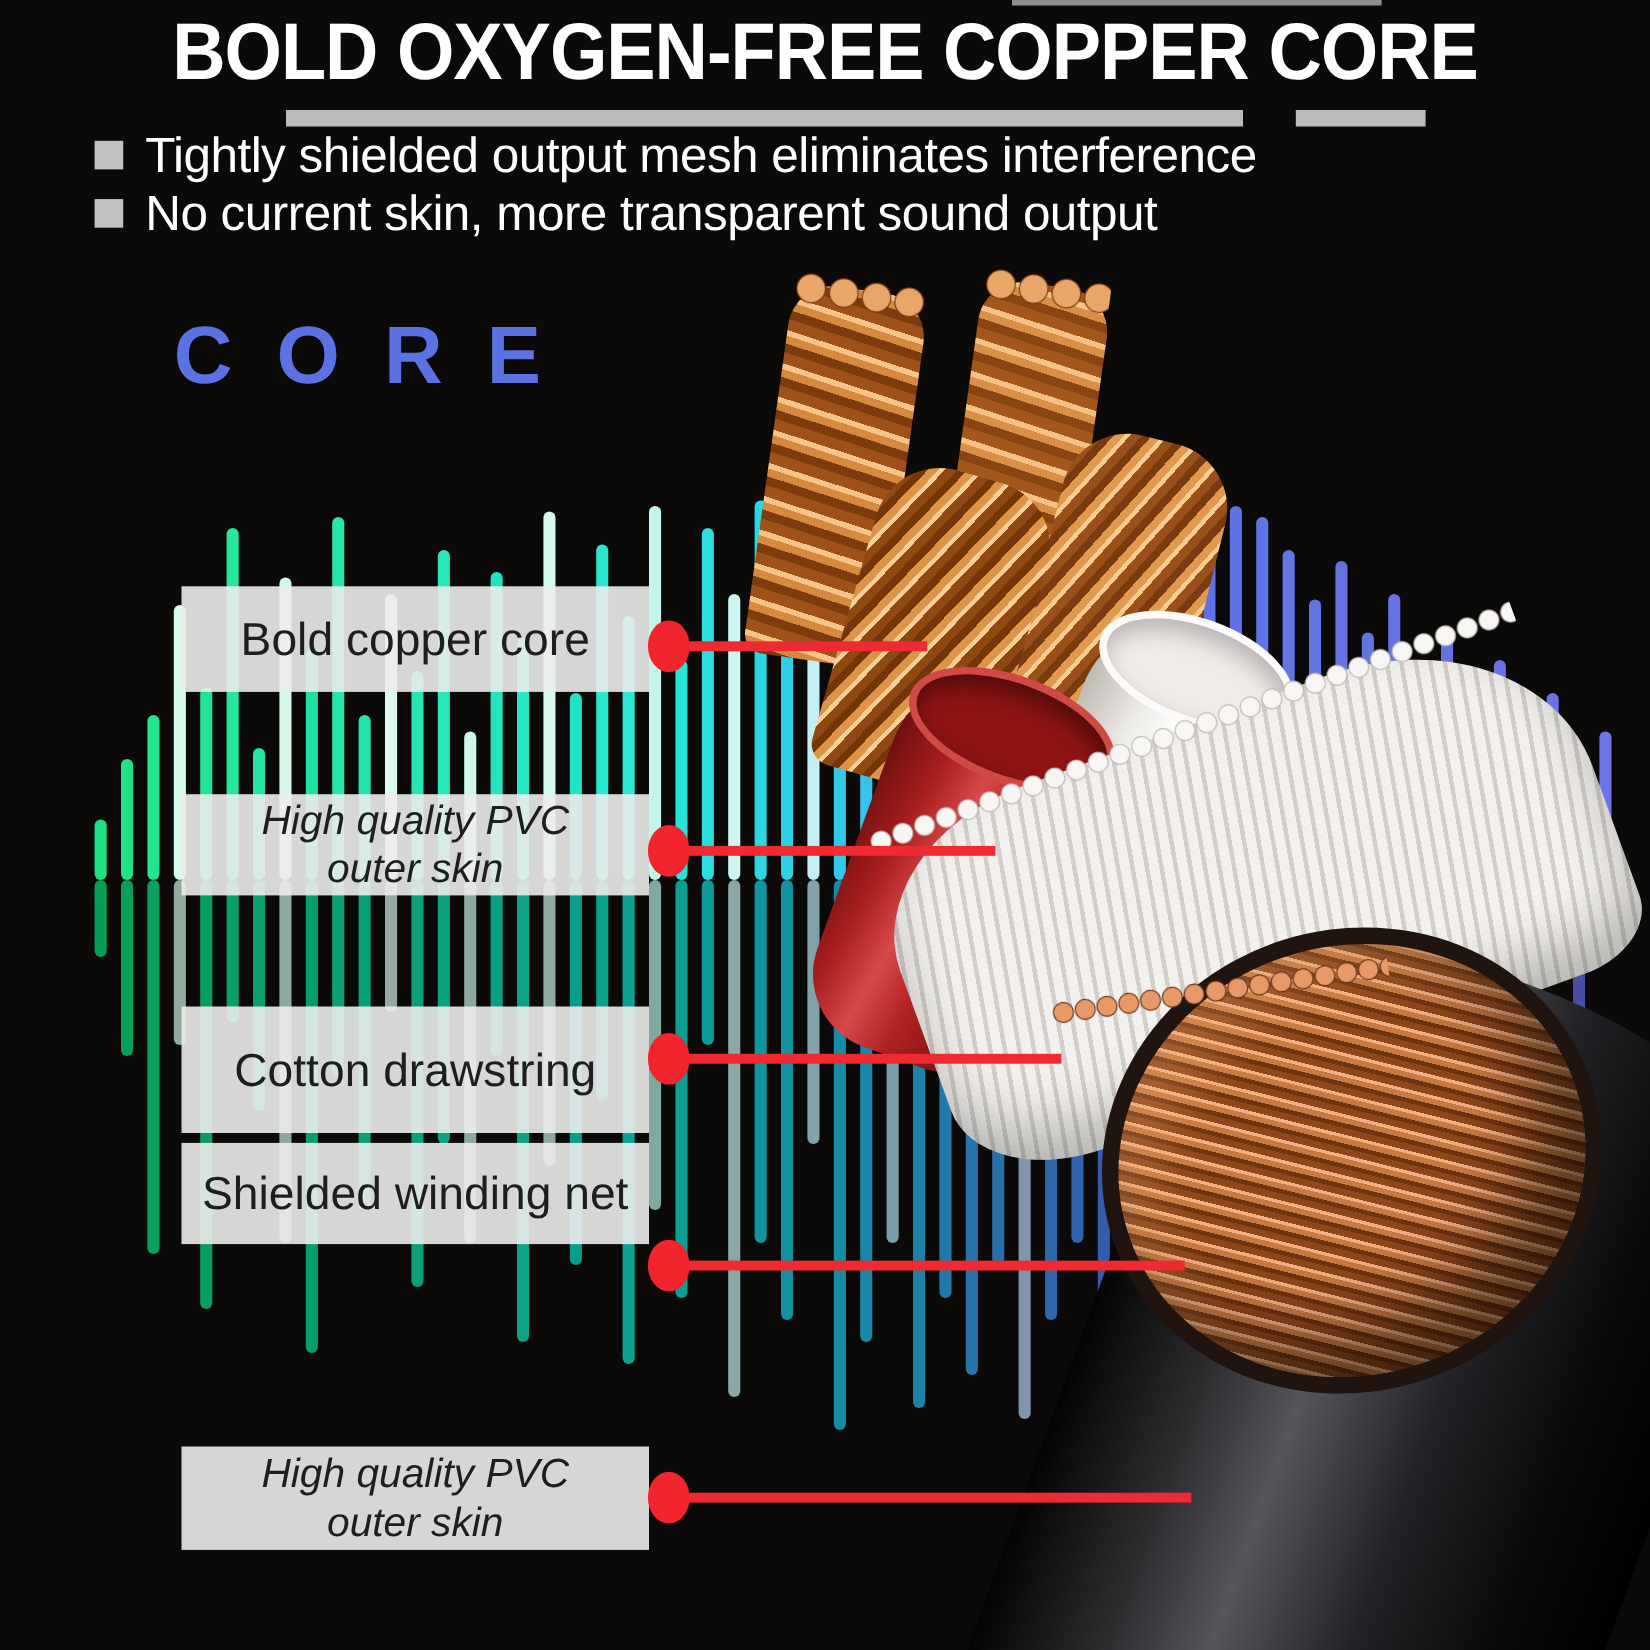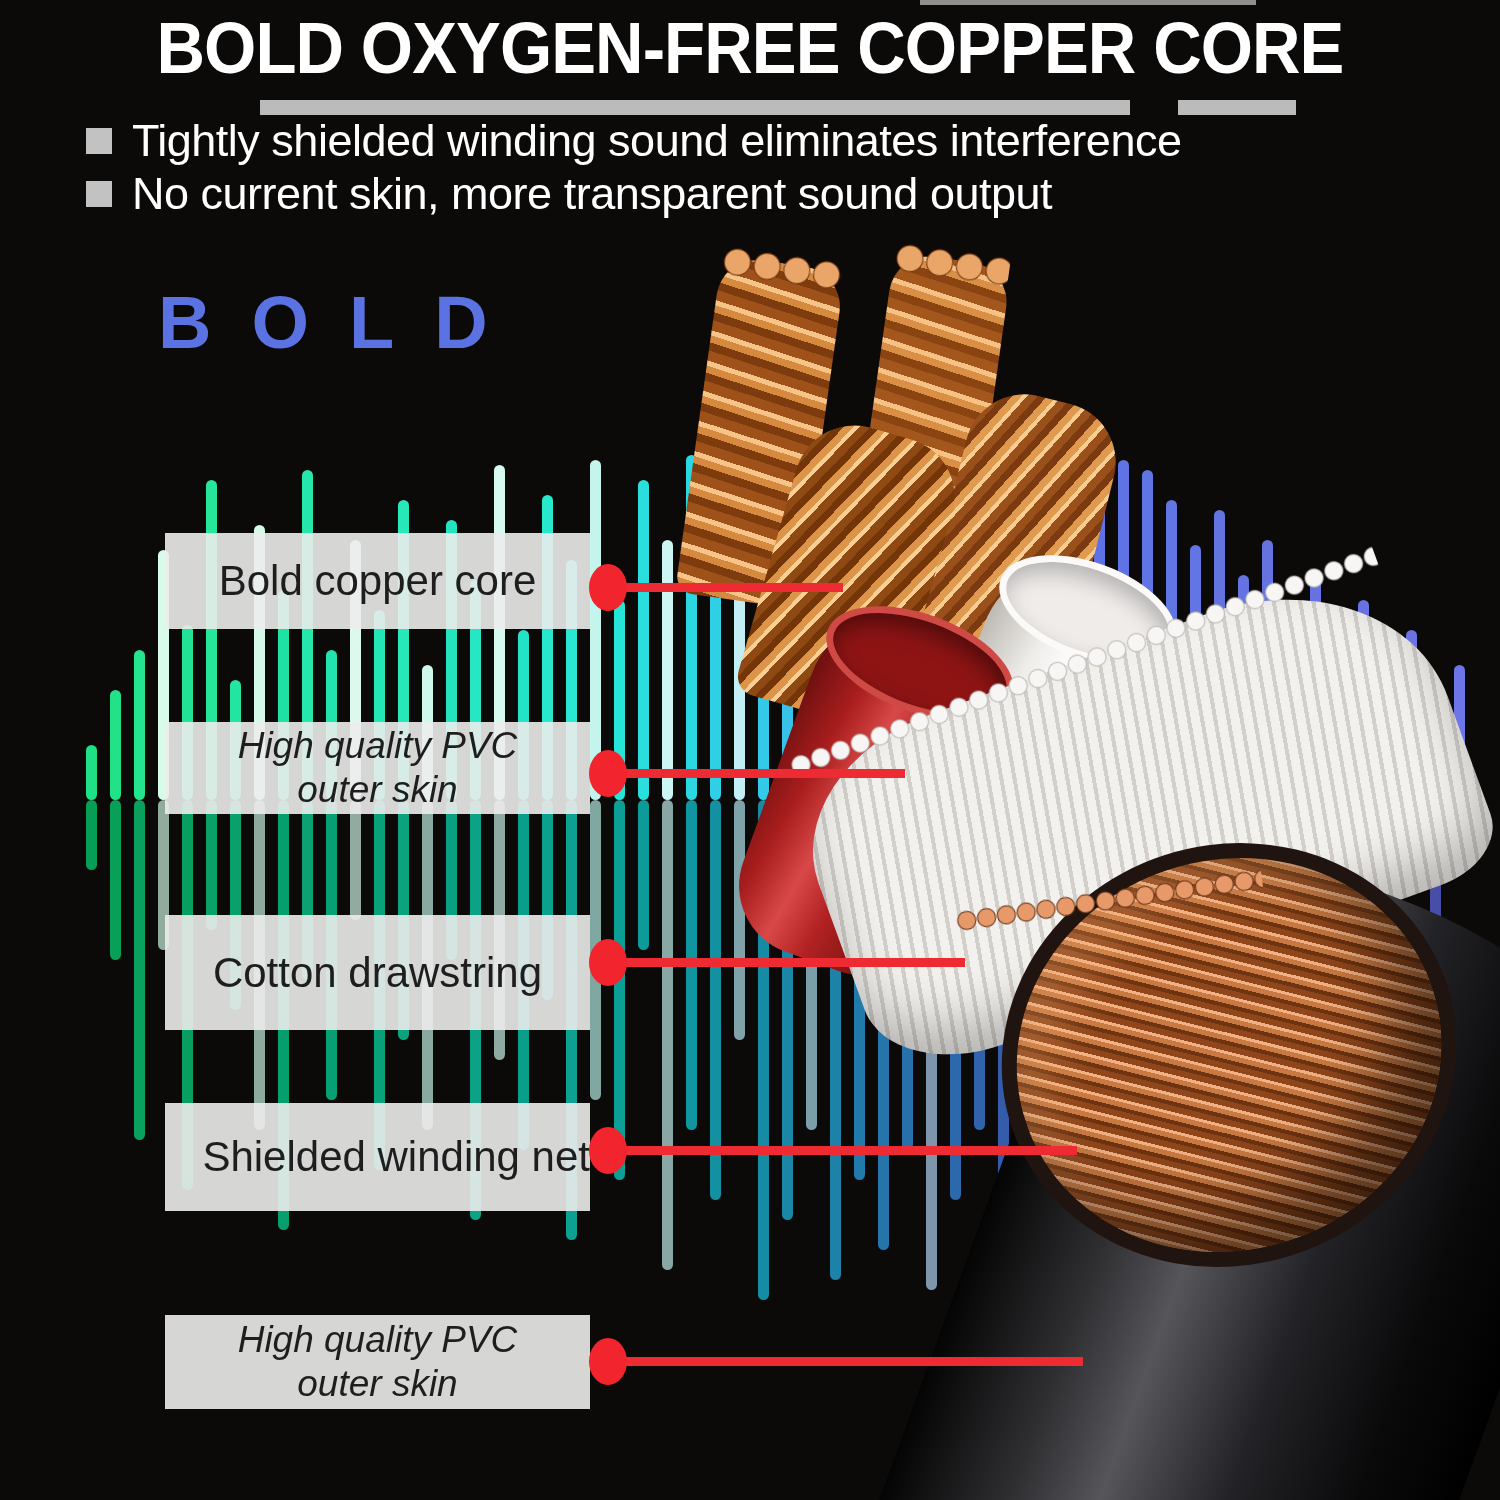--- a/index.html
+++ b/index.html
@@ -71,21 +71,21 @@
   .shield:before{content:"";position:absolute;left:-6px;top:-2px;width:72%;height:26px;transform:rotate(10deg);
     background:radial-gradient(circle 9px at 10px 13px,#e8996a 0 8px,#5e2c10 9px,transparent 10px);
     background-size:20px 26px;}
 
   
   .label-box{left:165px;width:425px;background:rgba(236,236,236,.9);color:#1e1e1e;text-align:center;
     z-index:5;display:flex;flex-direction:column;justify-content:center;}
   .single{font-size:42px;font-weight:400;}
   .double{font-size:37px;line-height:44px;font-weight:400;font-style:italic;}
   .lb1{top:533px;height:96px;} .lb2{top:722px;height:92px;} .lb3{top:915px;height:115px;}
-  .lb4{top:1103px;height:108px;align-items:flex-end;} .lb5{top:1315px;height:94px;}
+  .lb4{top:1039px;height:92px;} .lb5{top:1315px;height:94px;}
   .c-line{height:9px;background:#ee2a32;z-index:6;}
   .ln1{left:615px;top:583px;width:228px;} .ln2{left:615px;top:769px;width:290px;}
   .ln3{left:615px;top:958px;width:350px;} .ln4{left:615px;top:1146px;width:462px;}
   .ln5{left:615px;top:1357px;width:468px;}
   .c-dot{width:38px;height:47px;border-radius:50%;background:#f2242d;z-index:7;}
   .dt1{left:589px;top:564px;} .dt2{left:589px;top:750px;} .dt3{left:589px;top:939px;}
   .dt4{left:589px;top:1127px;} .dt5{left:589px;top:1338px;}
 </style>
 </head>
 <body>
@@ -325,25 +325,25 @@
         <div class="up" style="height: 135px; background: rgb(109, 118, 230);"></div>
         <div class="dn" style="height: 75px; background: rgb(109, 118, 230);"></div>
       </div>
     </div>
 
   <div class="abs top-rule"></div>
   <div class="abs title">BOLD OXYGEN-FREE COPPER CORE</div>
   <div class="abs rule-a"></div>
   <div class="abs rule-b"></div>
   <div class="abs bullet-sq sq1"></div>
-  <div class="abs bullet-text bt1">Tightly shielded winding sound eliminates interference</div>
+  <div class="abs bullet-text bt1">Tightly shielded output mesh eliminates interference</div>
   <div class="abs bullet-sq sq2"></div>
   <div class="abs bullet-text bt2">No current skin, more transparent sound output</div>
 
-  <div class="abs sound">BOLD</div>
+  <div class="abs sound">CORE</div>
 
   <div class="abs cable strands strands-white"></div>
   <div class="abs cable strands strands-red"></div>
   <div class="abs cable rope rope-white"></div>
   <div class="abs cable rope rope-red"></div>
   <div class="abs cable tube tube-white"></div>
   <div class="abs cable tube tube-red"></div>
   <div class="abs cable cotton"></div>
   <div class="abs cable jacket"></div>
   <div class="abs cable shield"></div>

